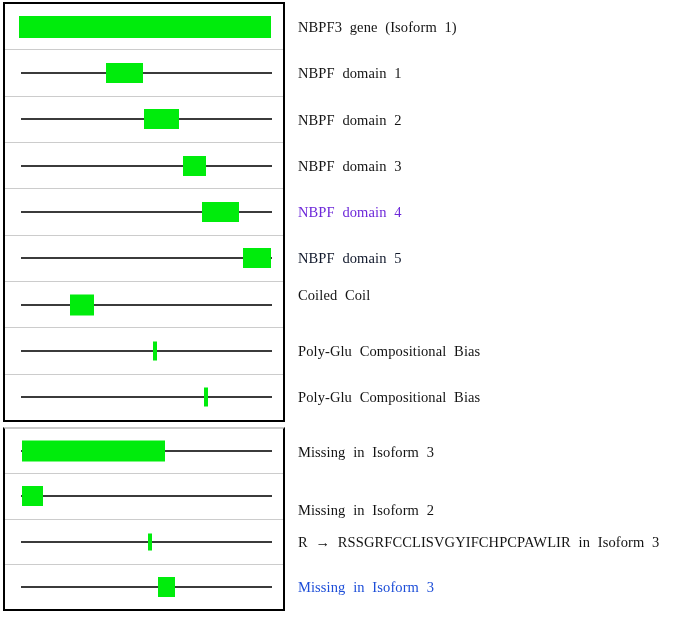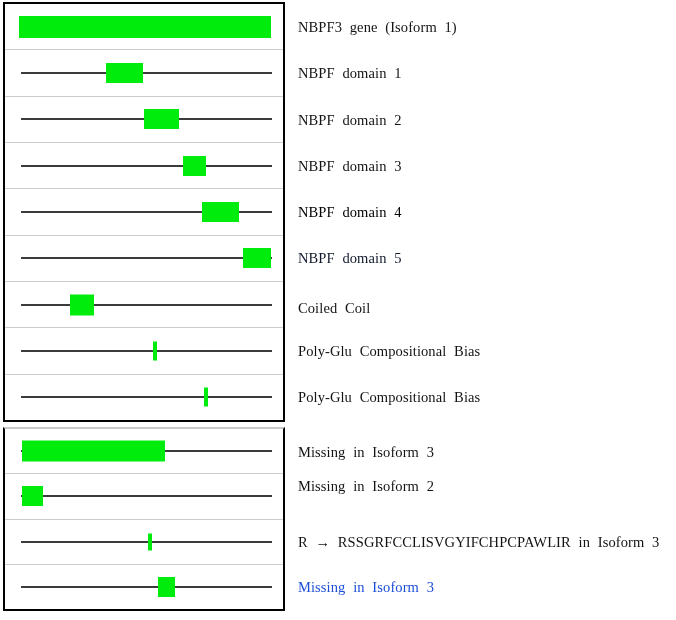--- a/index.html
+++ b/index.html
@@ -117,23 +117,23 @@
           <div class="tline" style="left: 16px; width: 251px; height: 2px; background: rgb(59, 59, 59);"></div>
           <div class="feat" style="left: 153px; width: 17px; height: 20px; background: rgb(0, 236, 12);"></div>
         </div>
       </div>
     </div>
   <div id="labels-layer">
       <div class="flabel" style="left: 298px; top: 27.1111px; color: rgb(19, 19, 19);">NBPF3 gene (Isoform 1)</div>
       <div class="flabel" style="left: 298px; top: 73.3333px; color: rgb(19, 19, 19);">NBPF domain 1</div>
       <div class="flabel" style="left: 298px; top: 119.556px; color: rgb(19, 19, 19);">NBPF domain 2</div>
       <div class="flabel" style="left: 298px; top: 165.778px; color: rgb(19, 19, 19);">NBPF domain 3</div>
-      <div class="flabel" style="left: 298px; top: 212px; color: #000000;">NBPF domain 4</div>
+      <div class="flabel" style="left: 298px; top: 212px; color: #6d28d9;">NBPF domain 4</div>
       <div class="flabel" style="left: 298px; top: 258.222px; color: #0f172a;">NBPF domain 5</div>
-      <div class="flabel" style="left: 298px; top: 308px; color: rgb(19, 19, 19);">Coiled Coil</div>
+      <div class="flabel" style="left: 298px; top: 295px; color: rgb(19, 19, 19);">Coiled Coil</div>
       <div class="flabel" style="left: 298px; top: 350.667px; color: rgb(19, 19, 19);">Poly-Glu Compositional Bias</div>
       <div class="flabel" style="left: 298px; top: 396.889px; color: rgb(19, 19, 19);">Poly-Glu Compositional Bias</div>
       <div class="flabel" style="left: 298px; top: 451.5px; color: rgb(19, 19, 19);">Missing in Isoform 3</div>
-      <div class="flabel" style="left: 298px; top: 486px; color: rgb(19, 19, 19);">Missing in Isoform 2</div>
+      <div class="flabel" style="left: 298px; top: 510px; color: rgb(19, 19, 19);">Missing in Isoform 2</div>
       <div class="flabel" style="left: 298px; top: 541.5px; color: rgb(19, 19, 19);">R → RSSGRFCCLISVGYIFCHPCPAWLIR in Isoform 3</div>
       <div class="flabel" style="left: 298px; top: 586.5px; color: #1d4ed8;">Missing in Isoform 3</div>
     </div>
 </div>
 
 </body></html>

